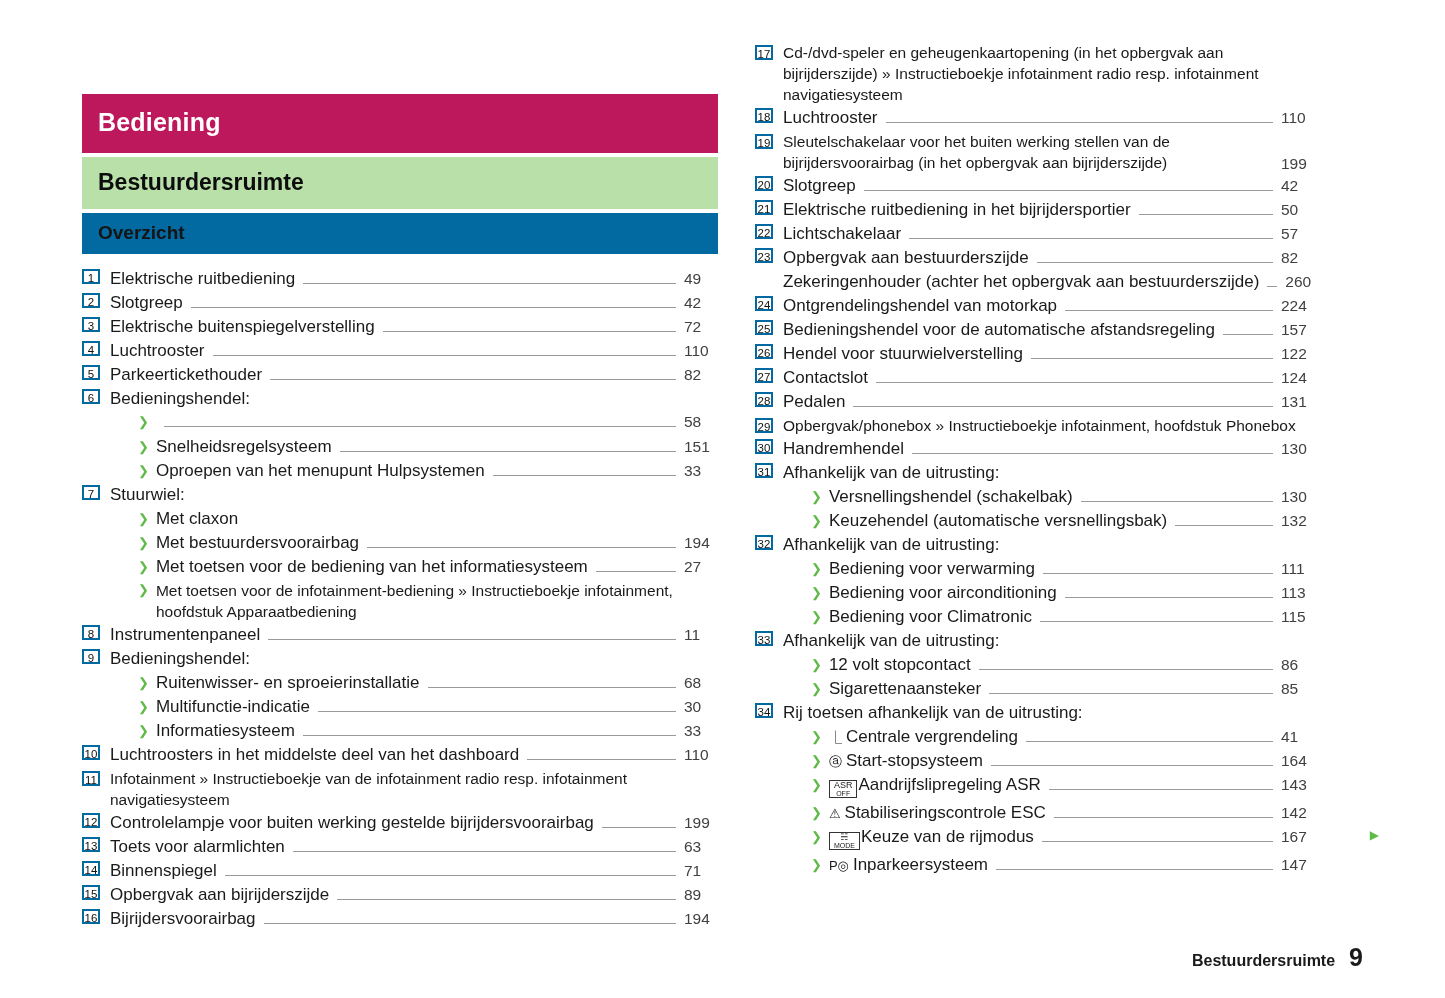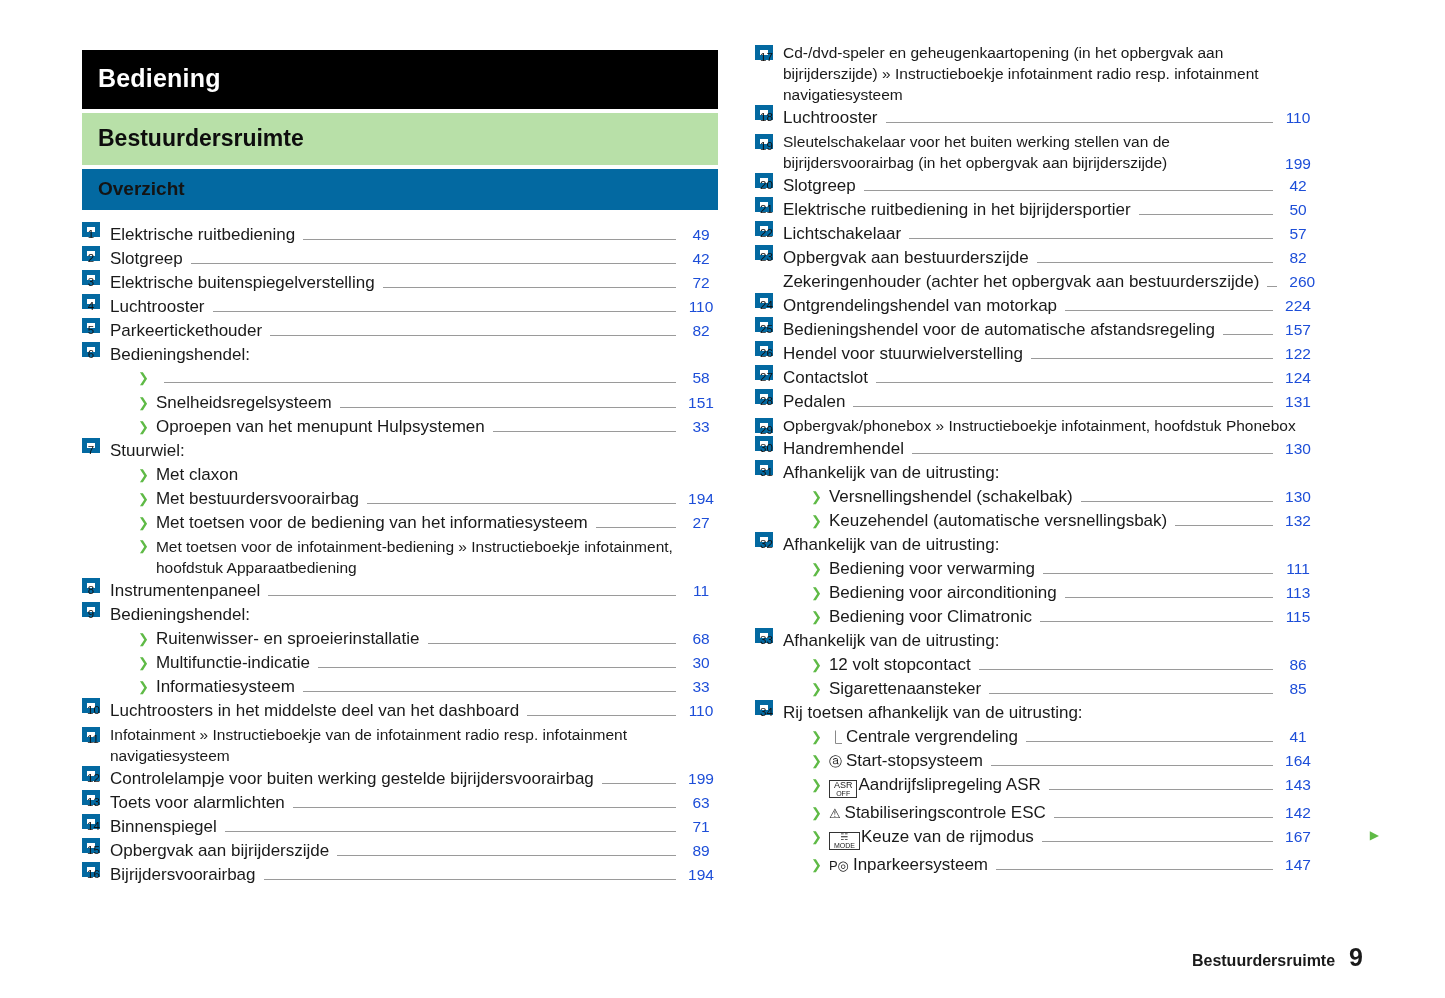--- a/index.html
+++ b/index.html
@@ -29,26 +29,27 @@
   }
   .col-right {
     position: absolute;
     left: 755px;
     top: 42px;
     width: 560px;
   }
 
   
   .hdr-main {
-    background: #000000;
+    background: #be185d;
     color: #ffffff;
     font-size: 25px;
     font-weight: bold;
     padding: 14px 16px 16px 16px;
     letter-spacing: 0.2px;
+    margin-top: 44px;
   }
   .hdr-sub {
     background: #b8e0a8;
     color: #0d0d0d;
     font-size: 23px;
     font-weight: bold;
     padding: 12px 0 13px 16px;
     margin-top: 4px;
   }
   .hdr-sec {
@@ -68,21 +69,21 @@
     display: flex;
     align-items: baseline;
     min-height: 22px;
     margin-bottom: 2px;
   }
   .num {
     flex: 0 0 auto;
     width: 18px;
     height: 15px;
     line-height: 15px;
-    border: 5px solid #0369a1;
+    border: 2px solid #0369a1;
     color: #111;
     font-size: 11.5px;
     text-align: center;
     margin-right: 10px;
     position: relative;
     top: -2px;
     box-sizing: border-box;
     font-family: "Liberation Sans", sans-serif;
   }
   .num.blank {
@@ -98,23 +99,23 @@
   .leader {
     flex: 1 1 auto;
     border-bottom: 1px solid #9a9a9a;
     height: 0;
     margin: 0 8px 5px 8px;
     min-width: 10px;
   }
   .pg {
     flex: 0 0 auto;
     font-size: 15.5px;
-    text-align: center;
+    text-align: left;
     width: 34px;
-    color: #1d4ed8;
+    color: #404040;
   }
   .sub {
     padding-left: 28px;
   }
   .chev {
     color: #5fba46;
     font-size: 13px;
     margin-right: 7px;
     position: relative;
     top: -1px;

